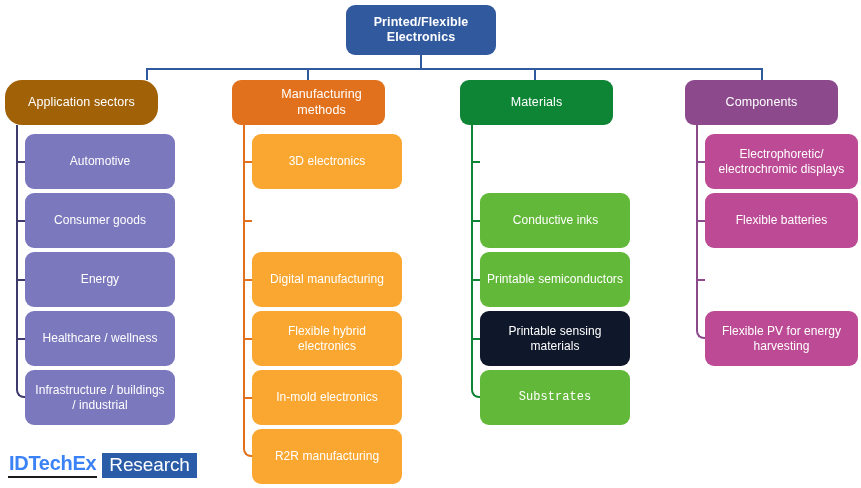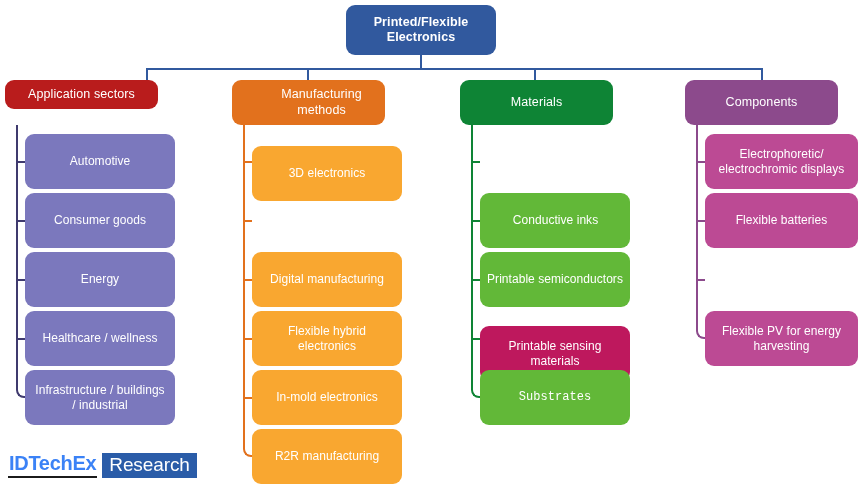--- a/index.html
+++ b/index.html
@@ -49,58 +49,58 @@
 <body>
 
 <div id="canvas">
     <div class="box root" style="left: 346px; top: 5px; width: 150px; height: 50px; background: rgb(49, 89, 158);">Printed/Flexible Electronics</div>
     <div class="conn" style="left: 420px; top: 55px; width: 2px; height: 13px; background: rgb(49, 89, 158);"></div>
     <div class="conn" style="left: 147px; top: 68px; width: 615px; height: 2px; background: rgb(49, 89, 158);"></div>
     <div class="conn" style="left: 146px; top: 68px; width: 2px; height: 12px; background: rgb(49, 89, 158);"></div>
     <div class="conn" style="left: 307px; top: 68px; width: 2px; height: 12px; background: rgb(49, 89, 158);"></div>
     <div class="conn" style="left: 534px; top: 68px; width: 2px; height: 12px; background: rgb(49, 89, 158);"></div>
     <div class="conn" style="left: 761px; top: 68px; width: 2px; height: 12px; background: rgb(49, 89, 158);"></div>
-    <div class="box hdr" style="left: 5px; top: 80px; width: 153px; height: 29px; background: #b91c1c;">Application sectors</div>
+    <div class="box hdr" style="left: 5px; top: 80px; width: 153px; height: 45px; background: #a16207; border-radius: 17px;">Application sectors</div>
     <div class="conn" style="left: 16px; top: 125px; width: 2px; height: 263.5px; background: rgb(63, 58, 110);"></div>
     <div class="conn" style="left: 16px; top: 387.5px; width: 11px; height: 10px; border-radius: 0px 0px 0px 8px; box-sizing: border-box; border-left: 2px solid rgb(63, 58, 110); border-bottom: 2px solid rgb(63, 58, 110);"></div>
     <div class="conn" style="left: 25px; top: 396.5px; width: 0px; height: 2px; background: rgb(63, 58, 110);"></div>
     <div class="conn" style="left: 17px; top: 160.5px; width: 8px; height: 2px; background: rgb(63, 58, 110);"></div>
     <div class="box leaf" style="left: 25px; top: 134px; width: 150px; height: 55px; background: rgb(123, 120, 189);">Automotive</div>
     <div class="conn" style="left: 17px; top: 219.5px; width: 8px; height: 2px; background: rgb(63, 58, 110);"></div>
     <div class="box leaf" style="left: 25px; top: 193px; width: 150px; height: 55px; background: rgb(123, 120, 189);">Consumer goods</div>
     <div class="conn" style="left: 17px; top: 278.5px; width: 8px; height: 2px; background: rgb(63, 58, 110);"></div>
     <div class="box leaf" style="left: 25px; top: 252px; width: 150px; height: 55px; background: rgb(123, 120, 189);">Energy</div>
     <div class="conn" style="left: 17px; top: 337.5px; width: 8px; height: 2px; background: rgb(63, 58, 110);"></div>
     <div class="box leaf" style="left: 25px; top: 311px; width: 150px; height: 55px; background: rgb(123, 120, 189);">Healthcare / wellness</div>
     <div class="box leaf" style="left: 25px; top: 370px; width: 150px; height: 55px; background: rgb(123, 120, 189);">Infrastructure / buildings / industrial</div>
     <div class="box hdr" style="left: 232px; top: 80px; width: 153px; height: 45px; background: rgb(226, 113, 29); padding-left: 33px;">Manufacturing methods</div>
     <div class="conn" style="left: 243px; top: 125px; width: 2px; height: 322.5px; background: rgb(226, 113, 29);"></div>
     <div class="conn" style="left: 243px; top: 446.5px; width: 11px; height: 10px; border-radius: 0px 0px 0px 8px; box-sizing: border-box; border-left: 2px solid rgb(226, 113, 29); border-bottom: 2px solid rgb(226, 113, 29);"></div>
     <div class="conn" style="left: 252px; top: 455.5px; width: 0px; height: 2px; background: rgb(226, 113, 29);"></div>
     <div class="conn" style="left: 244px; top: 160.5px; width: 8px; height: 2px; background: rgb(226, 113, 29);"></div>
-    <div class="box leaf" style="left: 252px; top: 134px; width: 150px; height: 55px; background: rgb(249, 167, 48); margin-top: 12px;">3D electronics</div>
+    <div class="box leaf" style="left: 252px; top: 134px; width: 150px; height: 55px; background: rgb(249, 167, 48);">3D electronics</div>
     <div class="conn" style="left: 244px; top: 219.5px; width: 8px; height: 2px; background: rgb(226, 113, 29);"></div>
     <div class="conn" style="left: 244px; top: 278.5px; width: 8px; height: 2px; background: rgb(226, 113, 29);"></div>
     <div class="box leaf" style="left: 252px; top: 252px; width: 150px; height: 55px; background: rgb(249, 167, 48);">Digital manufacturing</div>
     <div class="conn" style="left: 244px; top: 337.5px; width: 8px; height: 2px; background: rgb(226, 113, 29);"></div>
     <div class="box leaf" style="left: 252px; top: 311px; width: 150px; height: 55px; background: rgb(249, 167, 48);">Flexible hybrid electronics</div>
     <div class="conn" style="left: 244px; top: 396.5px; width: 8px; height: 2px; background: rgb(226, 113, 29);"></div>
     <div class="box leaf" style="left: 252px; top: 370px; width: 150px; height: 55px; background: rgb(249, 167, 48);">In-mold electronics</div>
     <div class="box leaf" style="left: 252px; top: 429px; width: 150px; height: 55px; background: rgb(249, 167, 48);">R2R manufacturing</div>
     <div class="box hdr" style="left: 460px; top: 80px; width: 153px; height: 45px; background: rgb(14, 132, 53);">Materials</div>
     <div class="conn" style="left: 471px; top: 125px; width: 2px; height: 263.5px; background: rgb(14, 132, 53);"></div>
     <div class="conn" style="left: 471px; top: 387.5px; width: 11px; height: 10px; border-radius: 0px 0px 0px 8px; box-sizing: border-box; border-left: 2px solid rgb(14, 132, 53); border-bottom: 2px solid rgb(14, 132, 53);"></div>
     <div class="conn" style="left: 480px; top: 396.5px; width: 0px; height: 2px; background: rgb(14, 132, 53);"></div>
     <div class="conn" style="left: 472px; top: 160.5px; width: 8px; height: 2px; background: rgb(14, 132, 53);"></div>
     <div class="conn" style="left: 472px; top: 219.5px; width: 8px; height: 2px; background: rgb(14, 132, 53);"></div>
     <div class="box leaf" style="left: 480px; top: 193px; width: 150px; height: 55px; background: rgb(98, 184, 56); padding-left: 8px;">Conductive inks</div>
     <div class="conn" style="left: 472px; top: 278.5px; width: 8px; height: 2px; background: rgb(14, 132, 53);"></div>
     <div class="box leaf" style="left: 480px; top: 252px; width: 150px; height: 55px; background: rgb(98, 184, 56);">Printable semiconductors</div>
     <div class="conn" style="left: 472px; top: 337.5px; width: 8px; height: 2px; background: rgb(14, 132, 53);"></div>
-    <div class="box leaf" style="left: 480px; top: 311px; width: 150px; height: 55px; background: #be185d; margin-top: 15px;">Printable sensing materials</div>
+    <div class="box leaf" style="left: 480px; top: 311px; width: 150px; height: 55px; background: #0f172a;">Printable sensing materials</div>
     <div class="box leaf" style="left: 480px; top: 370px; width: 150px; height: 55px; background: rgb(98, 184, 56); font-family: Liberation Mono, monospace;">Substrates</div>
     <div class="box hdr" style="left: 685px; top: 80px; width: 153px; height: 45px; background: rgb(140, 74, 140);">Components</div>
     <div class="conn" style="left: 696px; top: 125px; width: 2px; height: 204.5px; background: rgb(140, 74, 140);"></div>
     <div class="conn" style="left: 696px; top: 328.5px; width: 11px; height: 10px; border-radius: 0px 0px 0px 8px; box-sizing: border-box; border-left: 2px solid rgb(140, 74, 140); border-bottom: 2px solid rgb(140, 74, 140);"></div>
     <div class="conn" style="left: 705px; top: 337.5px; width: 0px; height: 2px; background: rgb(140, 74, 140);"></div>
     <div class="conn" style="left: 697px; top: 160.5px; width: 8px; height: 2px; background: rgb(140, 74, 140);"></div>
     <div class="box leaf" style="left: 705px; top: 134px; width: 153px; height: 55px; background: rgb(188, 74, 148);">Electrophoretic/ electrochromic displays</div>
     <div class="conn" style="left: 697px; top: 219.5px; width: 8px; height: 2px; background: rgb(140, 74, 140);"></div>
     <div class="box leaf" style="left: 705px; top: 193px; width: 153px; height: 55px; background: rgb(188, 74, 148);">Flexible batteries</div>
     <div class="conn" style="left: 697px; top: 278.5px; width: 8px; height: 2px; background: rgb(140, 74, 140);"></div>

